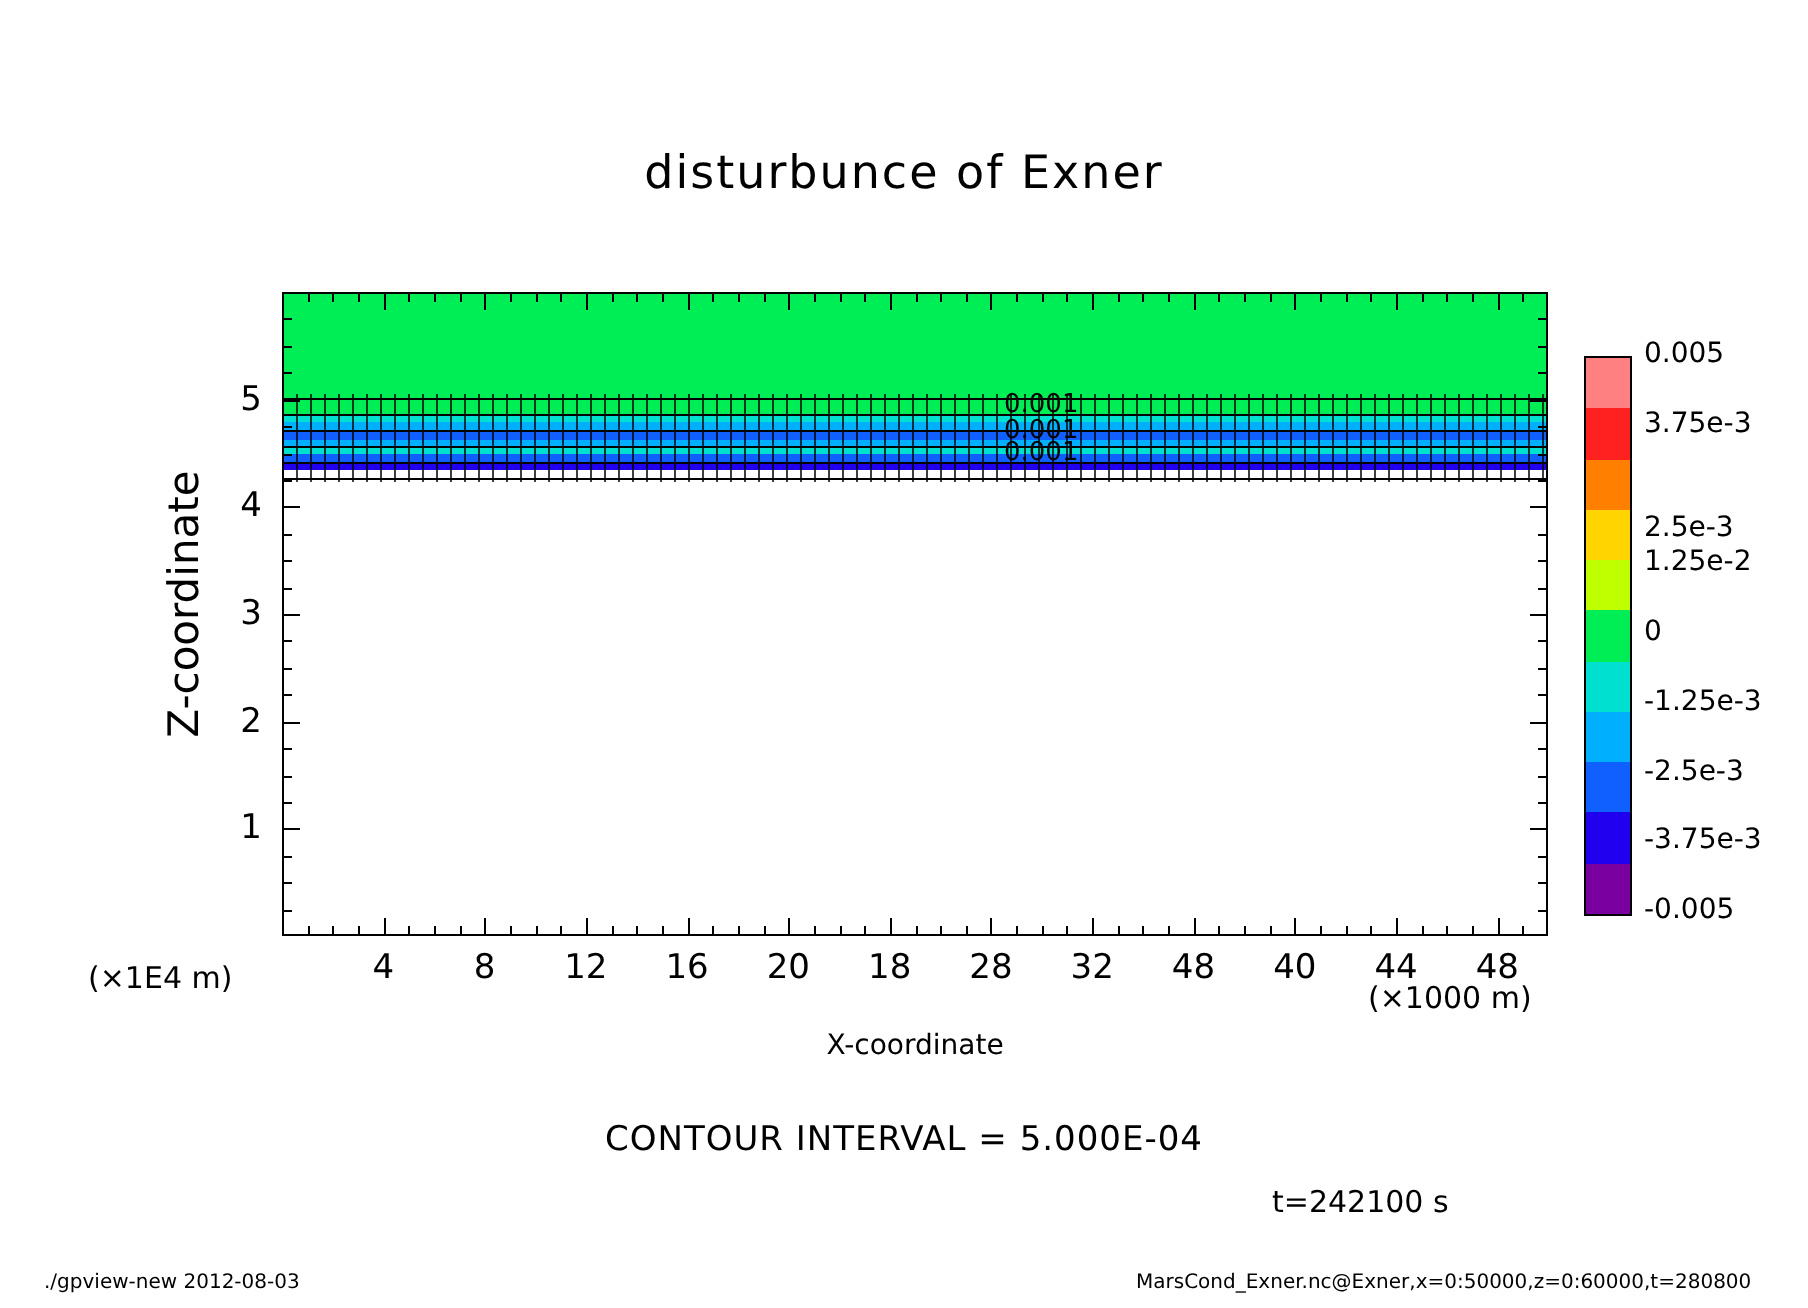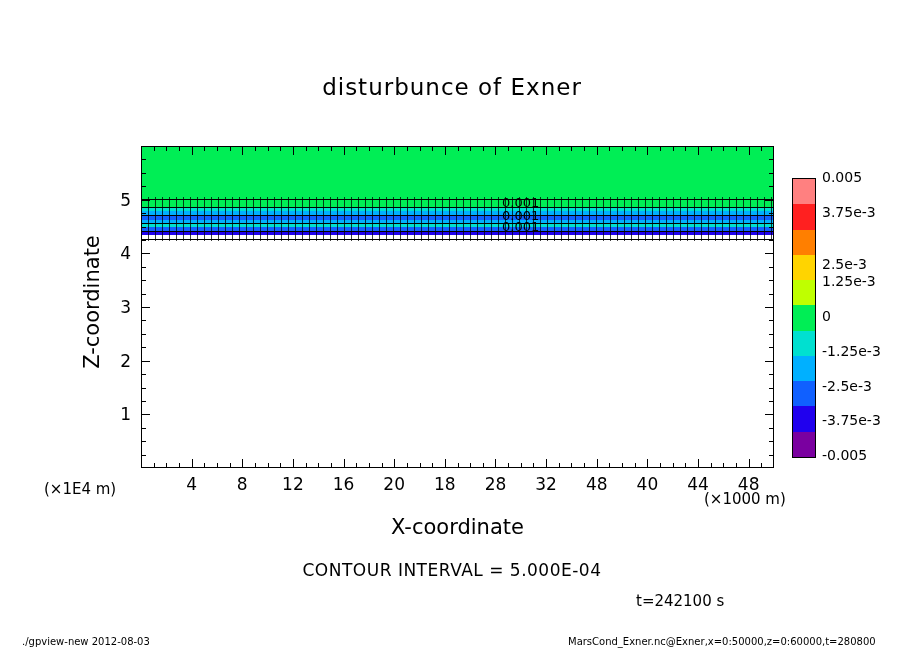--- a/index.html
+++ b/index.html
@@ -95,26 +95,25 @@
     left: -8px; top: 290px;
     width: 200px;
     text-align: center;
     font-size: 21px;
     transform: rotate(-90deg);
     transform-origin: center center;
   }
   #xlabel-text {
     left: 141px; top: 515px; width: 633px;
     text-align: center;
-    font-size: 21px;
+    font-size: 14px;
   }
   #x-units {
     left: 684px; top: 490px;
     font-size: 15px;
-    margin-left: 20px;
   }
   #y-units {
     left: 44px; top: 480px;
     font-size: 15px;
   }
 
   
   #colorbar {
     left: 792px; top: 178px;
     width: 22px; height: 278px;
@@ -447,21 +446,21 @@
     <div class="cb-cell" style="height: 25.2727px; background: rgb(0, 224, 208);"></div>
     <div class="cb-cell" style="height: 25.2727px; background: rgb(0, 176, 255);"></div>
     <div class="cb-cell" style="height: 25.2727px; background: rgb(16, 96, 255);"></div>
     <div class="cb-cell" style="height: 25.2727px; background: rgb(32, 0, 238);"></div>
     <div class="cb-cell" style="height: 25.2727px; background: rgb(122, 0, 160);"></div>
   </div>
 <div class="abs" id="colorbar-labels">
     <div class="cb-tick-label" style="top: 169px;">0.005</div>
     <div class="cb-tick-label" style="top: 203.75px;">3.75e-3</div>
     <div class="cb-tick-label" style="top: 256px;">2.5e-3</div>
-    <div class="cb-tick-label" style="top: 273.25px;">1.25e-3</div>
+    <div class="cb-tick-label" style="top: 273.25px;">1.25e-2</div>
     <div class="cb-tick-label" style="top: 308px;">0</div>
     <div class="cb-tick-label" style="top: 342.75px;">-1.25e-3</div>
     <div class="cb-tick-label" style="top: 377.5px;">-2.5e-3</div>
     <div class="cb-tick-label" style="top: 412.25px;">-3.75e-3</div>
     <div class="cb-tick-label" style="top: 447px;">-0.005</div>
   </div>
 
 <div class="abs" id="contour-interval">CONTOUR INTERVAL = 5.000E-04</div>
 <div class="abs" id="time-label">t=242100 s</div>
 <div class="abs" id="footer-left">./gpview-new   2012-08-03</div>

